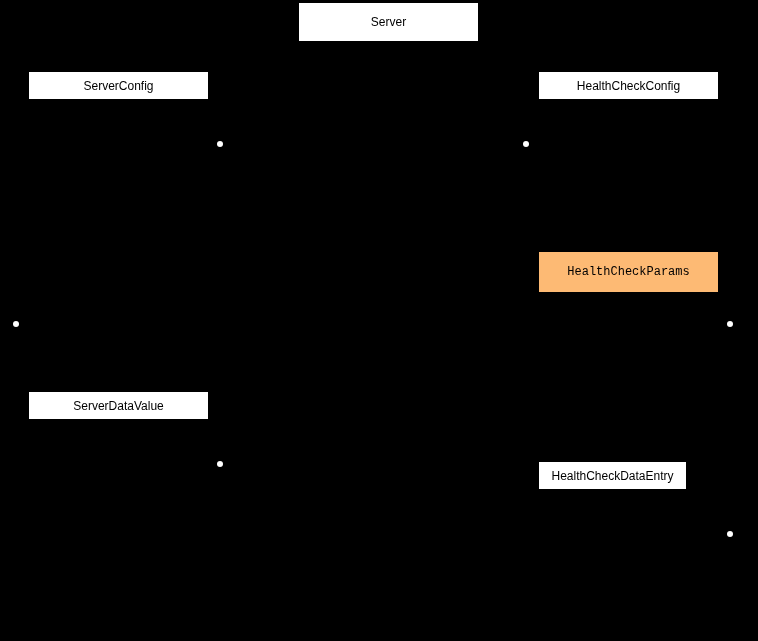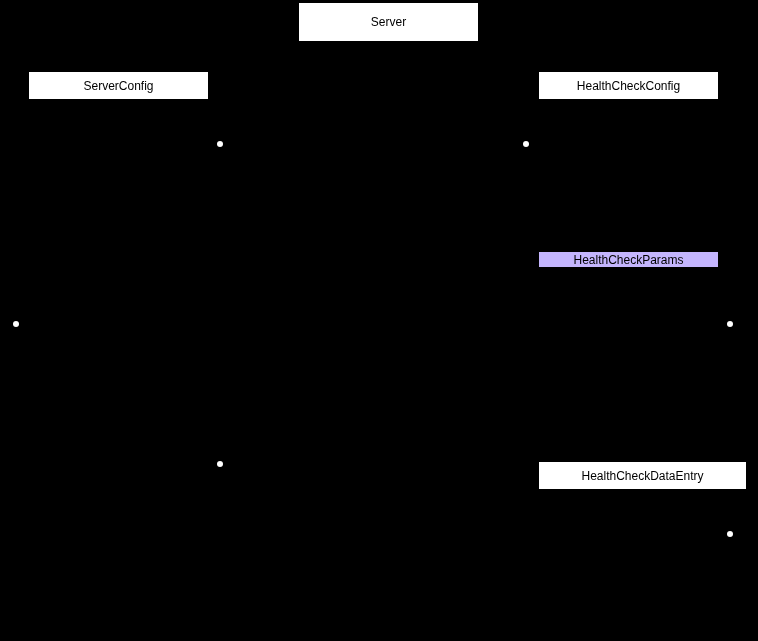--- a/index.html
+++ b/index.html
@@ -42,24 +42,27 @@
 <div class="canvas" style="background: rgb(0, 0, 0);">
     <div class="node" style="left: 299px; top: 3px; width: 179px; height: 38px; background: rgb(255, 255, 255);">
       <span class="node-label" style="color: rgb(0, 0, 0);">Server</span>
     </div>
     <div class="node" style="left: 29px; top: 72px; width: 179px; height: 27px; background: rgb(255, 255, 255);">
       <span class="node-label" style="color: rgb(0, 0, 0);">ServerConfig</span>
     </div>
     <div class="node" style="left: 539px; top: 72px; width: 179px; height: 27px; background: rgb(255, 255, 255);">
       <span class="node-label" style="color: rgb(0, 0, 0);">HealthCheckConfig</span>
     </div>
-    <div class="node" style="left: 539px; top: 252px; width: 179px; height: 15px; background: #c4b5fd;">
+    <div class="node" style="left: 539px; top: 252px; width: 179px; height: 40px; background: #fdba74; font-family: Liberation Mono, monospace;">
       <span class="node-label" style="color: rgb(0, 0, 0);">HealthCheckParams</span>
     </div>
-    <div class="node" style="left: 539px; top: 462px; width: 207px; height: 27px; background: rgb(255, 255, 255);">
+    <div class="node" style="left: 29px; top: 392px; width: 179px; height: 27px; background: rgb(255, 255, 255);">
+      <span class="node-label" style="color: rgb(0, 0, 0);">ServerDataValue</span>
+    </div>
+    <div class="node" style="left: 539px; top: 462px; width: 147px; height: 27px; background: rgb(255, 255, 255);">
       <span class="node-label" style="color: rgb(0, 0, 0);">HealthCheckDataEntry</span>
     </div>
     <span class="dot" style="left: 217px; top: 141px; width: 6px; height: 6px; background: rgb(255, 255, 255);"></span>
     <span class="dot" style="left: 523px; top: 141px; width: 6px; height: 6px; background: rgb(255, 255, 255);"></span>
     <span class="dot" style="left: 13px; top: 321px; width: 6px; height: 6px; background: rgb(255, 255, 255);"></span>
     <span class="dot" style="left: 727px; top: 321px; width: 6px; height: 6px; background: rgb(255, 255, 255);"></span>
     <span class="dot" style="left: 217px; top: 461px; width: 6px; height: 6px; background: rgb(255, 255, 255);"></span>
     <span class="dot" style="left: 727px; top: 531px; width: 6px; height: 6px; background: rgb(255, 255, 255);"></span>
   </div>
 

